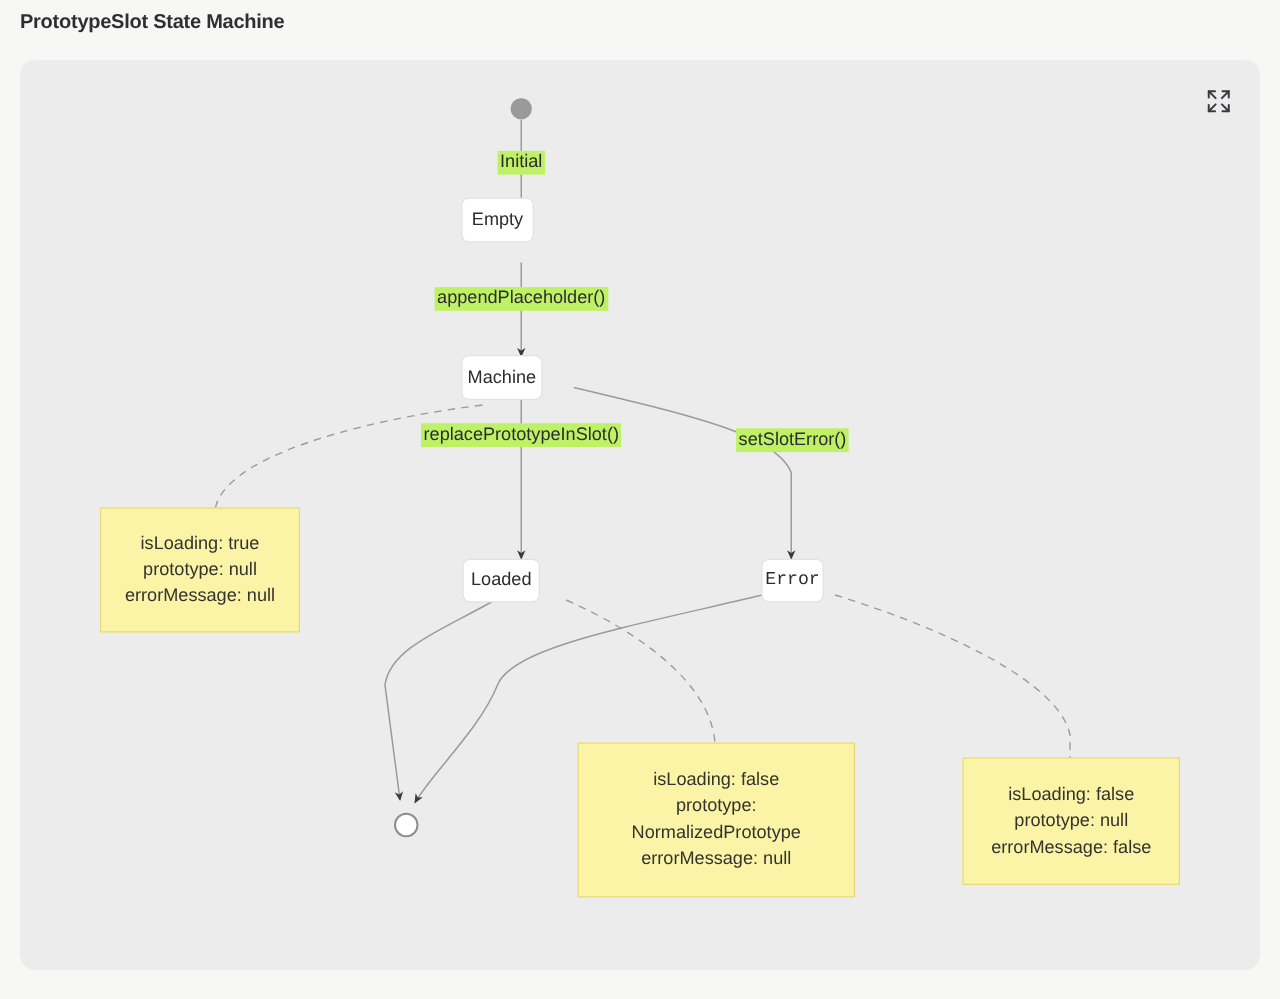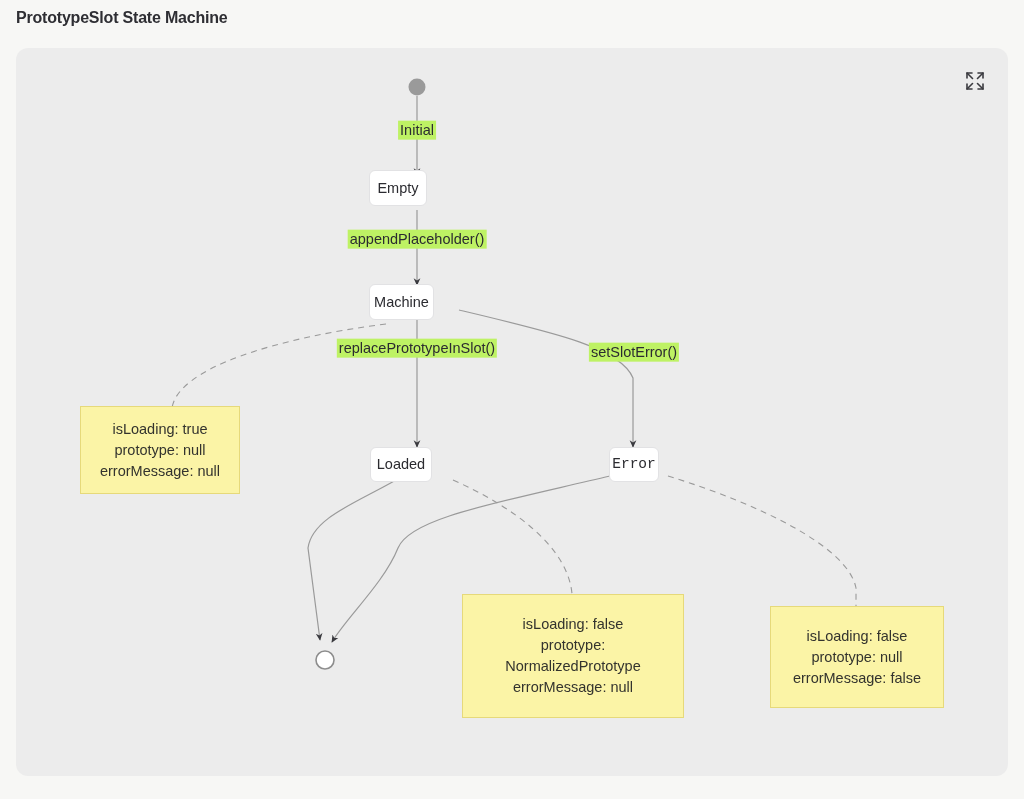--- a/index.html
+++ b/index.html
@@ -147,42 +147,42 @@
     </g>
 
     <circle cx="401" cy="39" r="8.5" fill="#9a9a9a"></circle>
 
     <g>
       <circle cx="309" cy="612" r="9" fill="#ffffff" stroke="#8d8d8d" stroke-width="1.6"></circle>
       <circle cx="309" cy="612" r="4.6" fill="#ffffff"></circle>
     </g>
   </svg>
 
-  <div class="node" style="left:353px; top:122px; width:58px; height:36px;">
+  <div class="node" style="left:353px; top:110px; width:58px; height:36px;">
     <span>Empty</span>
   </div>
 
   <div class="node" style="left:353px; top:236px; width:65px; height:36px;">
     <span>Machine</span>
   </div>
 
   <div class="node" style="left:354px; top:399px; width:62px; height:35px;">
     <span>Loaded</span>
   </div>
 
   <div class="node" style="left:593px; top:399px; width:50px; height:35px;font-family:Liberation Mono, monospace;">
     <span>Error</span>
   </div>
 
   <div class="edge-label" style="left:401px; top:82px;">Initial</div>
   <div class="edge-label" style="left:401px; top:191px;">appendPlaceholder()</div>
   <div class="edge-label" style="left:401px; top:300px;">replacePrototypeInSlot()</div>
   <div class="edge-label" style="left:618px; top:304px;">setSlotError()</div>
 
-  <div class="note" style="left:64px; top:358px; width:160px; height:88px;">
+  <div class="note" style="left:64px; top:358px; width:160px; height:100px;">
     <span>isLoading: true</span>
     <span>prototype: null</span>
     <span>errorMessage: null</span>
   </div>
 
   <div class="note" style="left:446px; top:546px; width:222px; height:124px;">
     <span>isLoading: false</span>
     <span>prototype:</span>
     <span>NormalizedPrototype</span>
     <span>errorMessage: null</span>

